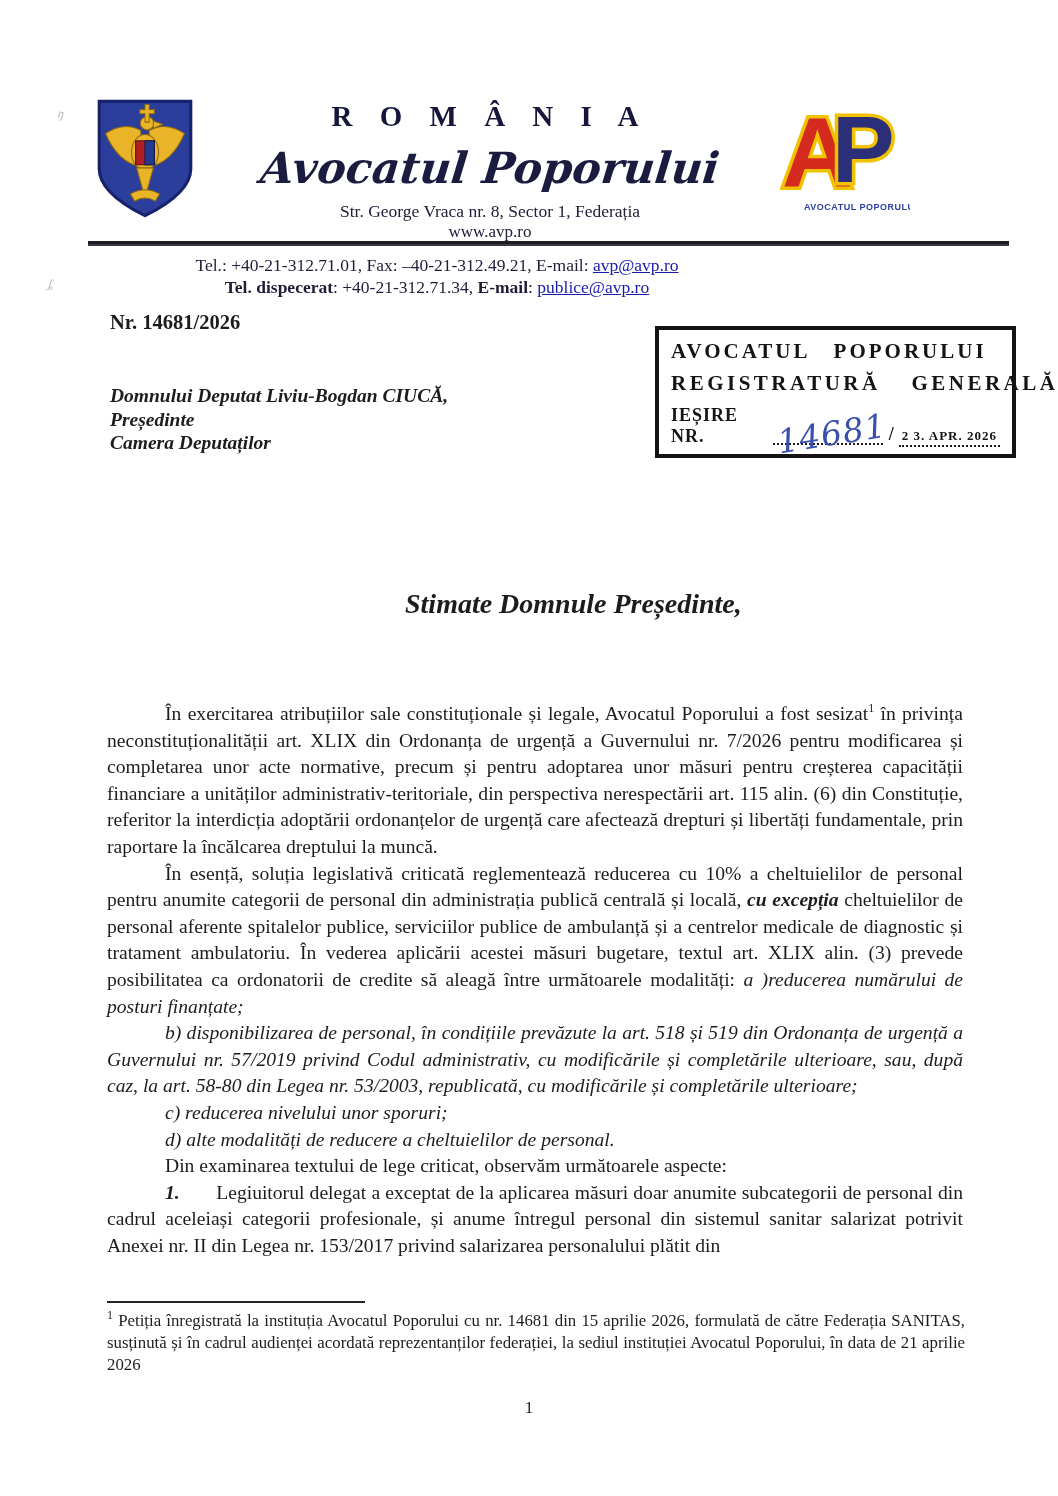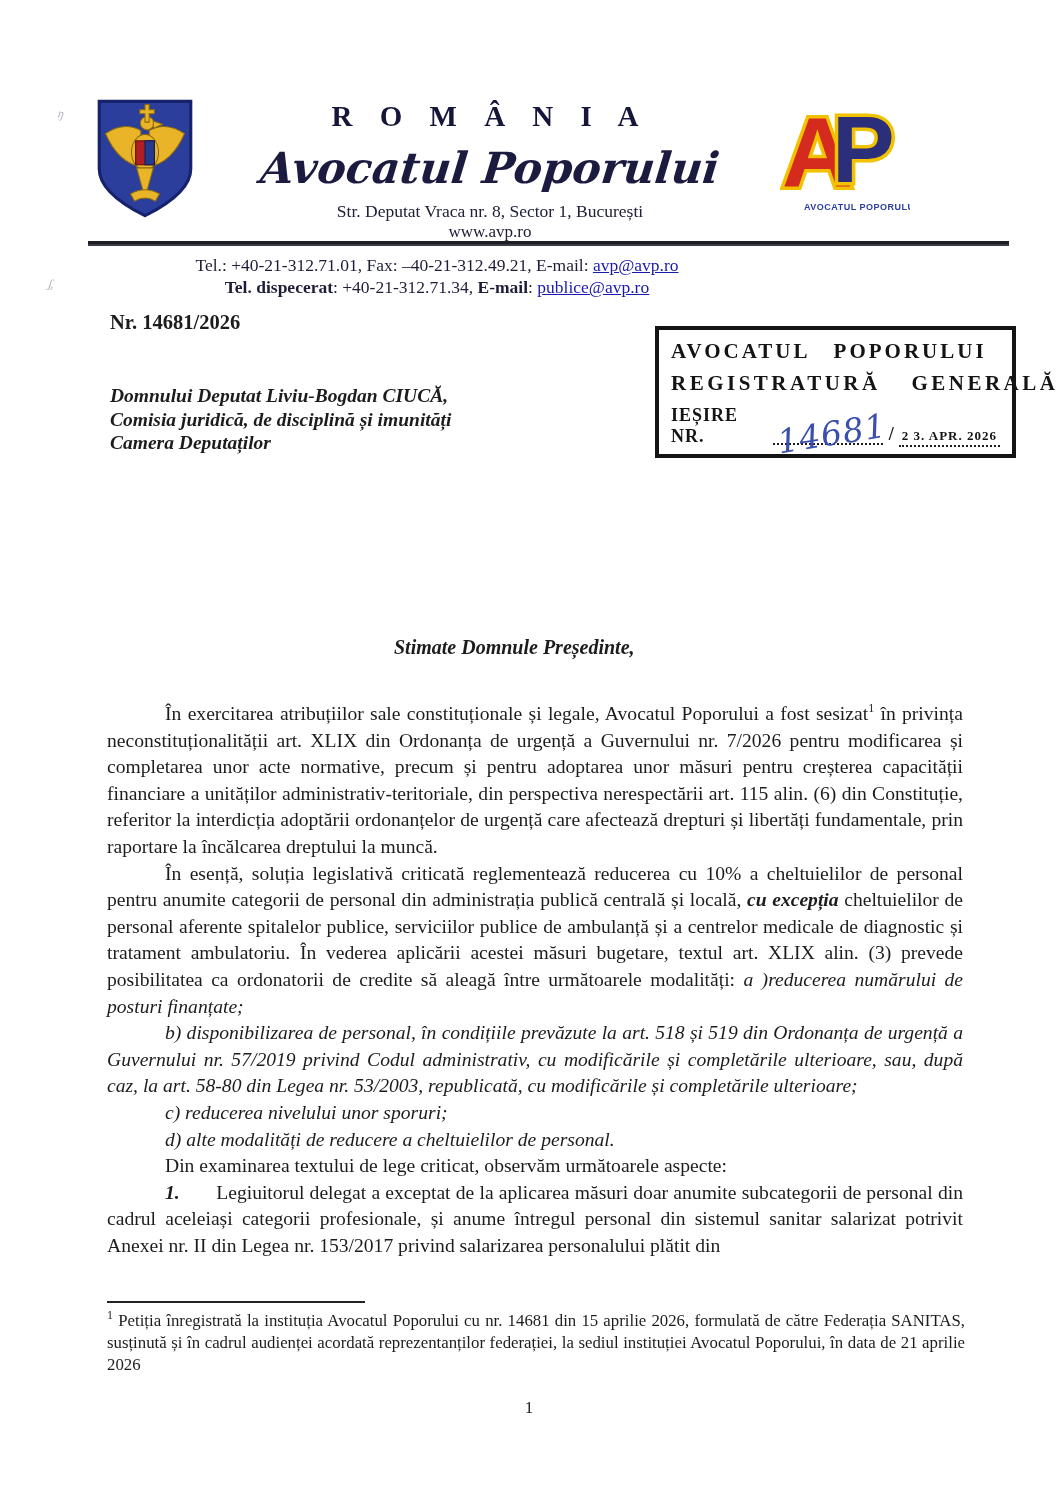--- a/index.html
+++ b/index.html
@@ -30,21 +30,21 @@
   .stamp-l1{font-size:21px;font-weight:bold;letter-spacing:3px;word-spacing:16px;white-space:nowrap;}
   .stamp-l2{margin-top:7px;font-size:21px;font-weight:bold;letter-spacing:3.5px;word-spacing:22px;white-space:nowrap;}
   .stamp-l3{margin-top:9px;display:flex;align-items:flex-end;font-size:18px;font-weight:bold;letter-spacing:1px;}
   .dotline{position:relative;width:118px;border-bottom:2.5px dotted #1c1c1c;height:20px;margin:0 6px 2px 4px;}
   .handnum{position:absolute;left:4px;bottom:-6px;font-size:33px;line-height:30px;color:#3a4fae;
     font-style:italic;font-weight:normal;transform:rotate(-9deg);font-family:"DejaVu Serif",serif;white-space:nowrap;}
   .datebox{border-bottom:2.5px dotted #1c1c1c;padding:0 3px 1px 3px;white-space:nowrap;font-size:13px;}
   .slash{margin:0 4px 2px 0;}
   
   .recipient{position:absolute;left:110px;top:384px;font-size:19.5px;font-weight:bold;font-style:italic;line-height:23.5px;}
-  .salutation{position:absolute;left:394px;top:588px;font-size:20px;font-weight:bold;font-style:italic;margin-top:48px;}
+  .salutation{position:absolute;left:405px;top:588px;font-size:28px;font-weight:bold;font-style:italic;}
   
   .body-text{position:absolute;left:107px;top:701px;width:856px;font-size:19.6px;line-height:26.6px;}
   .para{margin:0;text-align:justify;text-indent:58px;}
   .b{font-weight:bold;} .i{font-style:italic;}
   sup{font-size:12px;line-height:0;}
   
   .foot-rule{position:absolute;left:107px;top:1301px;width:258px;height:2px;background:#242424;}
   .footnote{position:absolute;left:107px;top:1310px;width:858px;font-size:16.8px;line-height:21.8px;text-align:justify;font-family:Liberation Serif, serif;}
   .pagenum{position:absolute;left:0;top:1398px;width:1058px;text-align:center;font-size:17px;}
 </style>
@@ -72,21 +72,21 @@
       <g>
         <rect x="41" y="41" width="18" height="23" fill="#b01f24" stroke="#5c0f12" stroke-width="1"></rect>
         <rect x="50" y="41" width="9" height="23" fill="#243a8f" stroke="#121d52" stroke-width="1"></rect>
       </g>
     </svg>
   </div>
 
   <div class="header-center">
     <div class="country">R O M Â N I A</div>
     <div class="script-name">Avocatul Poporului</div>
-    <div class="address">Str. Deputat Vraca nr. 8, Sector 1, București</div>
+    <div class="address">Str. George Vraca nr. 8, Sector 1, Federația</div>
     <div class="website">www.avp.ro</div>
   </div>
 
   <div class="ap-logo">
     <svg width="130" height="126" viewBox="0 0 130 126">
       <text x="2" y="88" font-family="Liberation Sans, sans-serif" font-weight="bold" font-size="98" fill="#d42b1e" stroke="#f2c200" stroke-width="7" paint-order="stroke">A</text>
       <text x="52" y="84" font-family="Liberation Sans, sans-serif" font-weight="bold" font-size="94" fill="#2b2e78" stroke="#f2c200" stroke-width="7" paint-order="stroke">P</text>
       <text x="24" y="112" font-family="Liberation Sans, sans-serif" font-weight="bold" font-size="9" fill="#2b3ea0" letter-spacing="0.5">AVOCATUL POPORULUI</text>
     </svg>
   </div>
@@ -112,21 +112,21 @@
       <span class="dotline">
         <span class="handnum">14681</span>
       </span>
       <span class="slash">/</span>
       <span class="datebox">2 3. APR. 2026</span>
     </div>
   </div>
 
   <div class="recipient">
     <div>Domnului Deputat Liviu-Bogdan CIUCĂ,</div>
-    <div>Comisia juridică, de disciplină și imunități</div>
+    <div>Președinte</div>
     <div>Camera Deputaților</div>
   </div>
 
   <div class="salutation">Stimate Domnule Președinte,</div>
 
   <div class="body-text">
       <p class="para"><span>În exercitarea atribuțiilor sale constituționale și legale, Avocatul Poporului a fost sesizat</span><sup>1</sup><span> în privința neconstituționalității art. XLIX din Ordonanța de urgență a Guvernului nr. 7/2026 pentru modificarea și completarea unor acte normative, precum și pentru adoptarea unor măsuri pentru creșterea capacității financiare a unităților administrativ-teritoriale, din perspectiva nerespectării art. 115 alin. (6) din Constituție, referitor la interdicția adoptării ordonanțelor de urgență care afectează drepturi și libertăți fundamentale, prin raportare la încălcarea dreptului la muncă.</span></p>
       <p class="para"><span>În esență, soluția legislativă criticată reglementează reducerea cu 10% a cheltuielilor de personal pentru anumite categorii de personal din administrația publică centrală și locală, </span><span class="b i">cu excepția</span><span> cheltuielilor de personal aferente spitalelor publice, serviciilor publice de ambulanță și a centrelor medicale de diagnostic și tratament ambulatoriu. În vederea aplicării acestei măsuri bugetare, textul art. XLIX alin. (3) prevede posibilitatea ca ordonatorii de credite să aleagă între următoarele modalități: </span><span class="i">a )reducerea numărului de posturi finanțate;</span></p>
       <p class="para"><span class="i">b) disponibilizarea de personal, în condițiile prevăzute la art. 518 și 519 din Ordonanța de urgență a Guvernului nr. 57/2019 privind Codul administrativ, cu modificările și completările ulterioare, sau, după caz, la art. 58-80 din Legea nr. 53/2003, republicată, cu modificările și completările ulterioare;</span></p>
       <p class="para"><span class="i">c) reducerea nivelului unor sporuri;</span></p>

